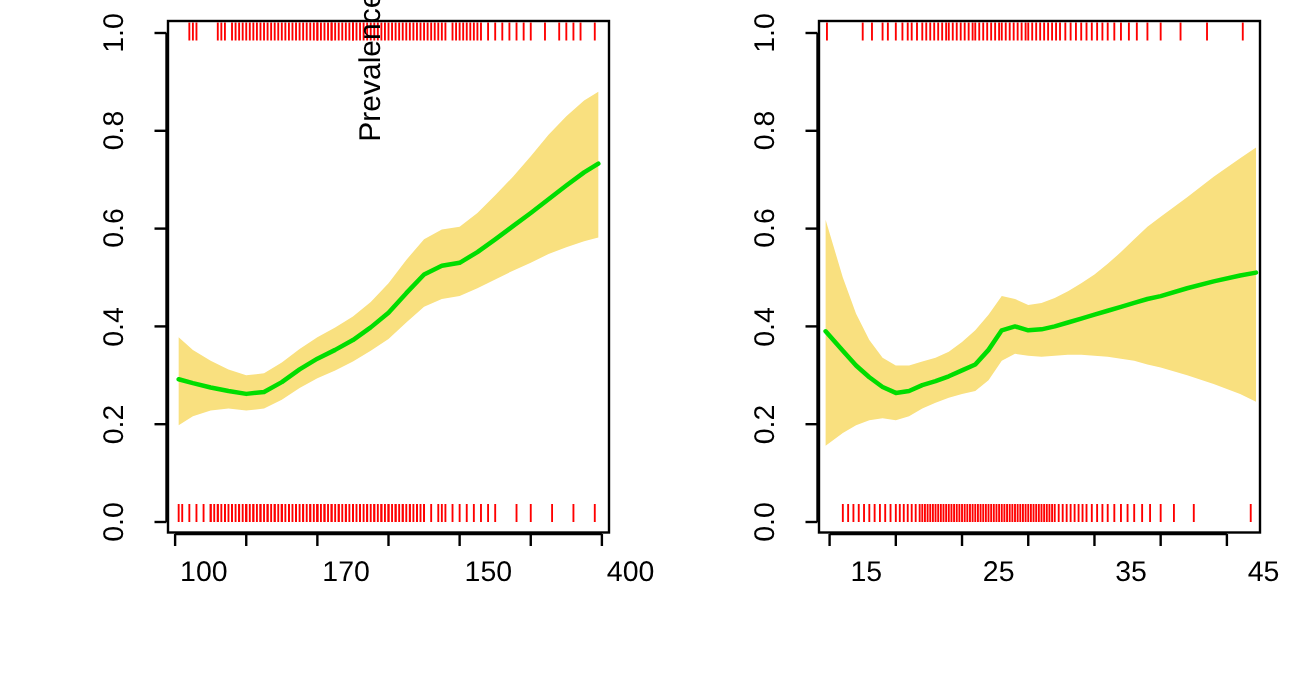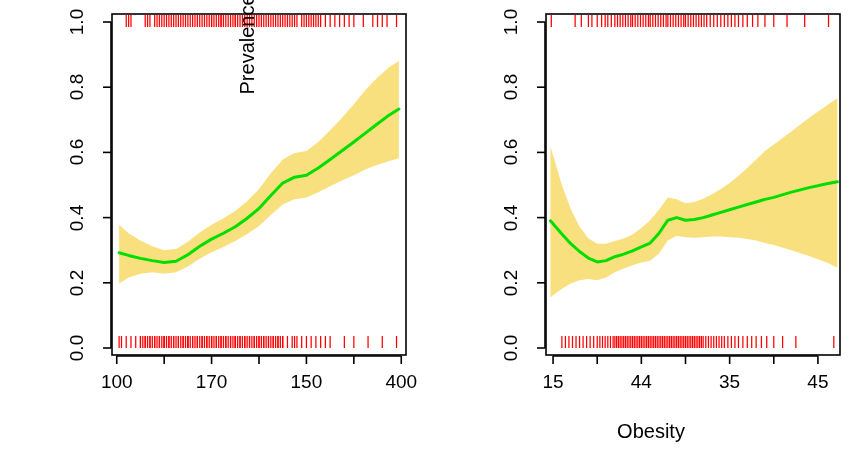--- a/index.html
+++ b/index.html
@@ -74,21 +74,21 @@
     white-space: nowrap;
     transform: rotate(-90deg);
     transform-origin: 50% 50%;
     text-align: center;
   }
   .xtick-label {
     position: absolute;
     font-size: 19px;
     font-family: "Liberation Sans", sans-serif;
     color: #000;
-    text-align: center;
+    text-align: right;
     white-space: nowrap;
   }
 </style>
 </head>
 <body>
 
 <div id="figure">
 
   <div class="panel" id="panel-left">
     <svg class="plot-svg" id="svg-left" viewBox="0 0 434 458" preserveAspectRatio="none">
@@ -525,26 +525,25 @@
             <line x1="111" y1="217.60" x2="103" y2="217.60"></line>
             <line x1="111" y1="152.40" x2="103" y2="152.40"></line>
             <line x1="111" y1="87.20" x2="103" y2="87.20"></line>
             <line x1="111" y1="22.00" x2="103" y2="22.00"></line>
           </g>
         </g>
       </svg>
     <div class="ylab">
       <span class="ylab-inner">Prevalence CHD</span>
     </div>
-    <div class="xlab">Obesity</div>
   <div class="ytick-label" style="width: 48px; left: 53px; top: 337px;">0.0</div>
       <div class="ytick-label" style="width: 48px; left: 53px; top: 271.8px;">0.2</div>
       <div class="ytick-label" style="width: 48px; left: 53px; top: 206.6px;">0.4</div>
       <div class="ytick-label" style="width: 48px; left: 53px; top: 141.4px;">0.6</div>
       <div class="ytick-label" style="width: 48px; left: 53px; top: 76.2px;">0.8</div>
       <div class="ytick-label" style="width: 48px; left: 53px; top: 11px;">1.0</div>
       <div class="xtick-label" style="width: 70px; left: 84.0631px; top: 371px;">15</div>
-      <div class="xtick-label" style="width: 70px; left: 172.351px; top: 371px;">44</div>
+      <div class="xtick-label" style="width: 70px; left: 172.351px; top: 371px;">25</div>
       <div class="xtick-label" style="width: 70px; left: 260.64px; top: 371px;">35</div>
       <div class="xtick-label" style="width: 70px; left: 348.928px; top: 371px;">45</div>
     </div>
 
 </div>
 
 </body></html>

